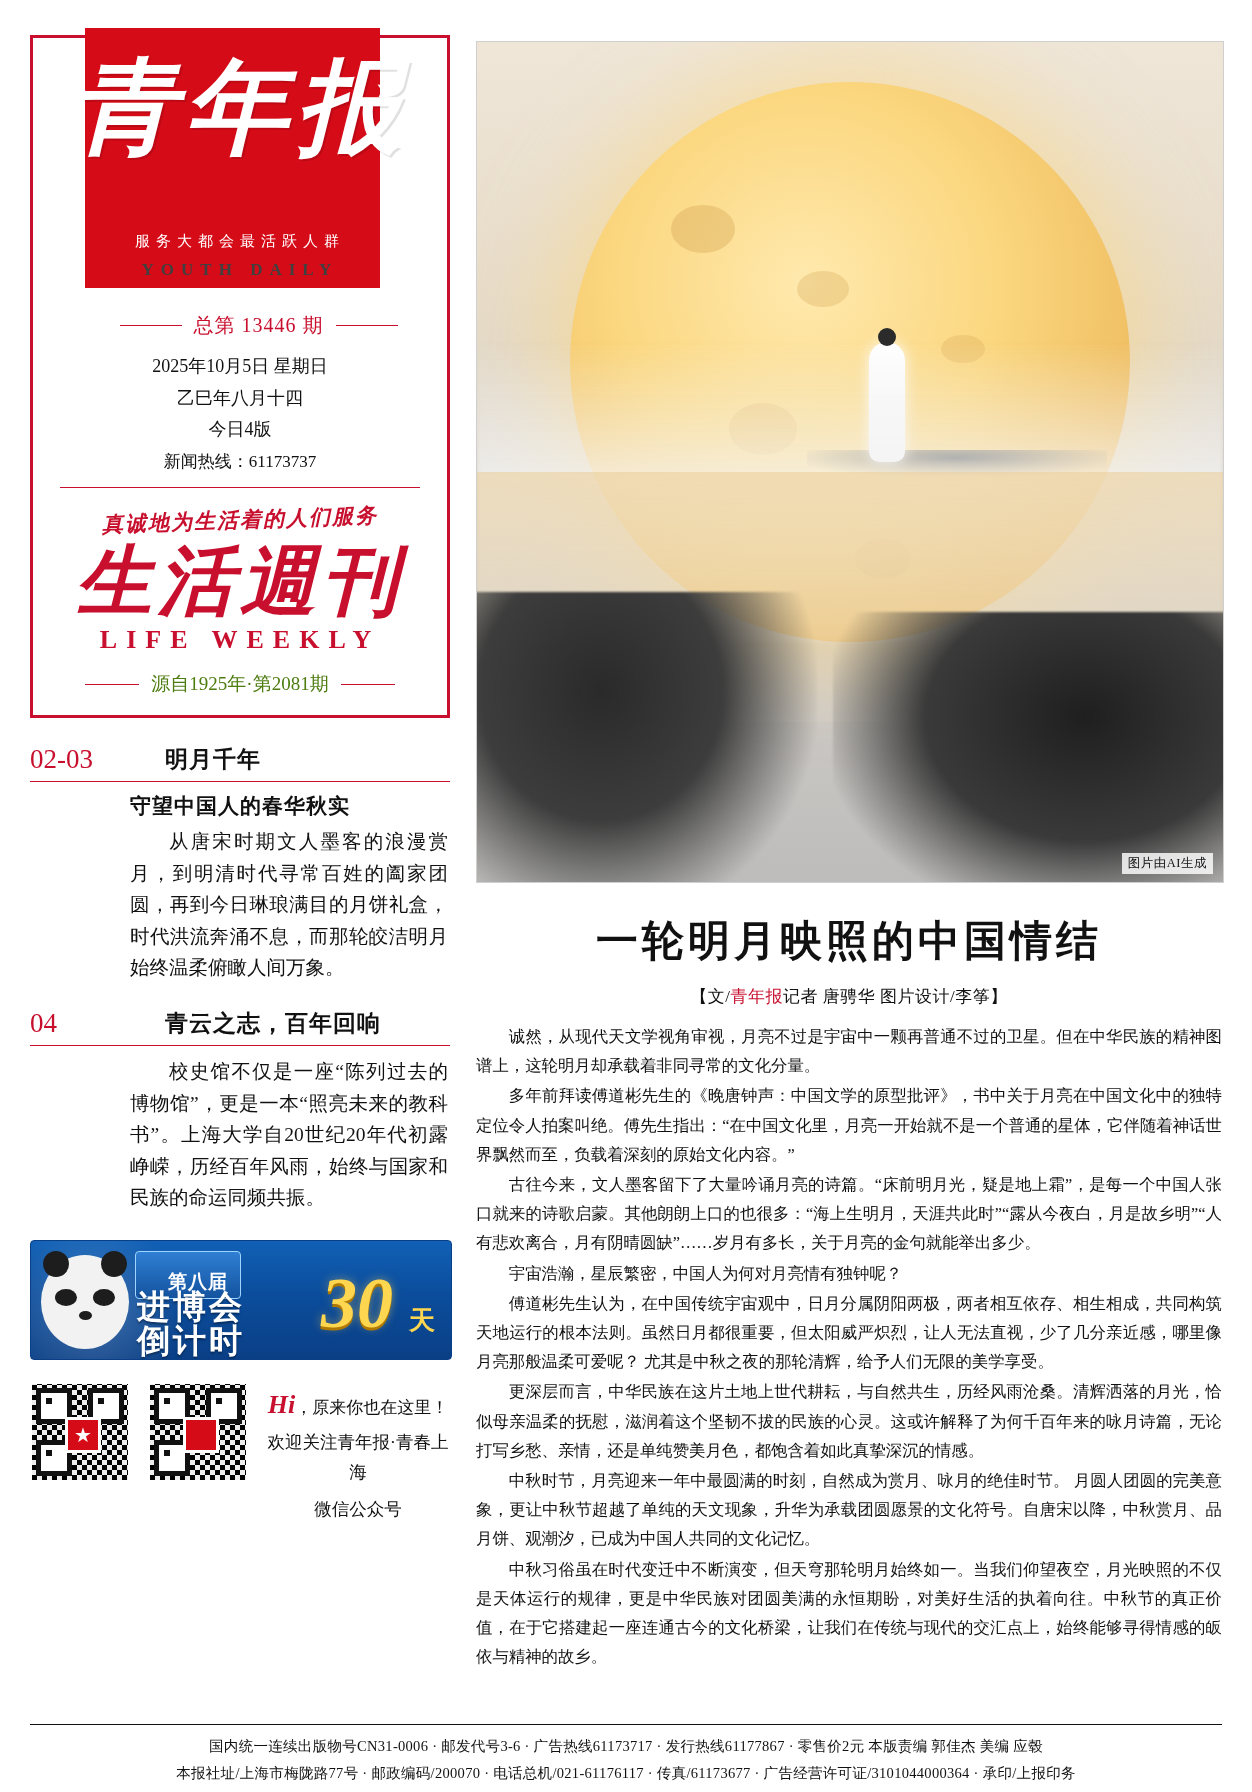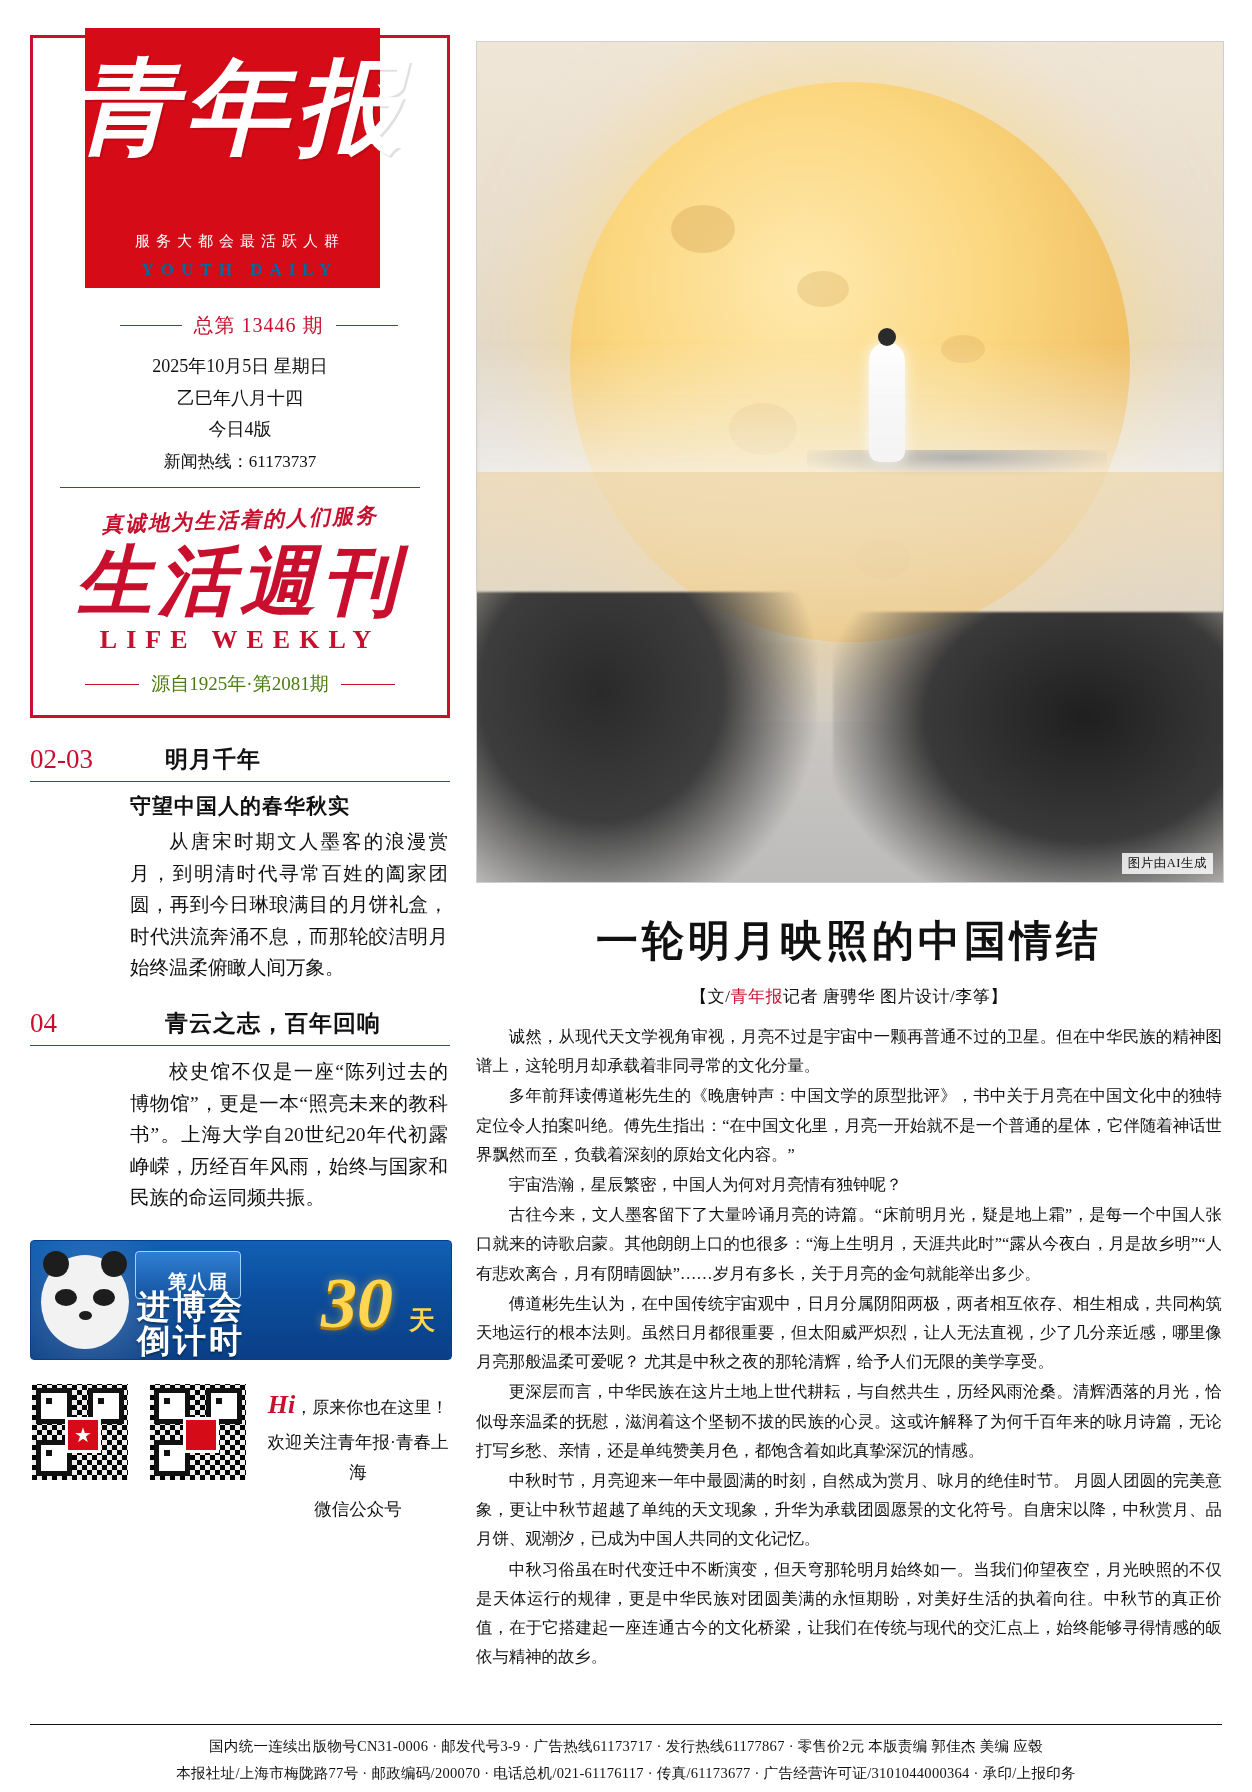--- a/index.html
+++ b/index.html
@@ -72,21 +72,21 @@
     text-align: center;
     color: #ffffff;
     font-size: 15px;
     letter-spacing: 6px;
   }
   .logo-sub-en {
     position: absolute;
     left: 0; right: 0;
     top: 222px;
     text-align: center;
-    color: #0369a1;
+    color: #404040;
     font-size: 17px;
     letter-spacing: 7px;
     font-weight: bold;
   }
 
   .issue-row {
     display: flex;
     align-items: center;
     justify-content: center;
     gap: 12px;
@@ -571,28 +571,28 @@
 
     <div class="headline">一轮明月映照的中国情结</div>
 
     <div class="byline">
       <span>【文/</span><span class="red">青年报</span><span>记者  唐骋华  图片设计/李筝】</span>
     </div>
 
     <div class="article">
       <p>诚然，从现代天文学视角审视，月亮不过是宇宙中一颗再普通不过的卫星。但在中华民族的精神图谱上，这轮明月却承载着非同寻常的文化分量。</p>
       <p>多年前拜读傅道彬先生的《晚唐钟声：中国文学的原型批评》，书中关于月亮在中国文化中的独特定位令人拍案叫绝。傅先生指出：“在中国文化里，月亮一开始就不是一个普通的星体，它伴随着神话世界飘然而至，负载着深刻的原始文化内容。”</p>
+      <p>古往今来，文人墨客留下了大量吟诵月亮的诗篇。“床前明月光，疑是地上霜”，是每一个中国人张口就来的诗歌启蒙。其他朗朗上口的也很多：“海上生明月，天涯共此时”“露从今夜白，月是故乡明”“人有悲欢离合，月有阴晴圆缺”……岁月有多长，关于月亮的金句就能举出多少。</p>
       <p>宇宙浩瀚，星辰繁密，中国人为何对月亮情有独钟呢？</p>
-      <p>古往今来，文人墨客留下了大量吟诵月亮的诗篇。“床前明月光，疑是地上霜”，是每一个中国人张口就来的诗歌启蒙。其他朗朗上口的也很多：“海上生明月，天涯共此时”“露从今夜白，月是故乡明”“人有悲欢离合，月有阴晴圆缺”……岁月有多长，关于月亮的金句就能举出多少。</p>
       <p>傅道彬先生认为，在中国传统宇宙观中，日月分属阴阳两极，两者相互依存、相生相成，共同构筑天地运行的根本法则。虽然日月都很重要，但太阳威严炽烈，让人无法直视，少了几分亲近感，哪里像月亮那般温柔可爱呢？ 尤其是中秋之夜的那轮清辉，给予人们无限的美学享受。</p>
       <p>更深层而言，中华民族在这片土地上世代耕耘，与自然共生，历经风雨沧桑。清辉洒落的月光，恰似母亲温柔的抚慰，滋润着这个坚韧不拔的民族的心灵。这或许解释了为何千百年来的咏月诗篇，无论打写乡愁、亲情，还是单纯赞美月色，都饱含着如此真挚深沉的情感。</p>
       <p>中秋时节，月亮迎来一年中最圆满的时刻，自然成为赏月、咏月的绝佳时节。 月圆人团圆的完美意象，更让中秋节超越了单纯的天文现象，升华为承载团圆愿景的文化符号。自唐宋以降，中秋赏月、品月饼、观潮汐，已成为中国人共同的文化记忆。</p>
       <p>中秋习俗虽在时代变迁中不断演变，但天穹那轮明月始终如一。当我们仰望夜空，月光映照的不仅是天体运行的规律，更是中华民族对团圆美满的永恒期盼，对美好生活的执着向往。中秋节的真正价值，在于它搭建起一座连通古今的文化桥梁，让我们在传统与现代的交汇点上，始终能够寻得情感的皈依与精神的故乡。</p>
     </div>
   </div>
 
   <div class="footer">
     <div class="rule"></div>
-    <div class="line">国内统一连续出版物号CN31-0006 ·  邮发代号3-9 ·  广告热线61173717 ·  发行热线61177867 ·  零售价2元    本版责编 郭佳杰    美编 应毂</div>
+    <div class="line">国内统一连续出版物号CN31-0006 ·  邮发代号3-6 ·  广告热线61173717 ·  发行热线61177867 ·  零售价2元    本版责编 郭佳杰    美编 应毂</div>
     <div class="line">本报社址/上海市梅陇路77号 ·  邮政编码/200070 ·  电话总机/021-61176117 ·  传真/61173677 ·  广告经营许可证/3101044000364 ·  承印/上报印务</div>
   </div>
 
 </div>
 
 </body></html>

